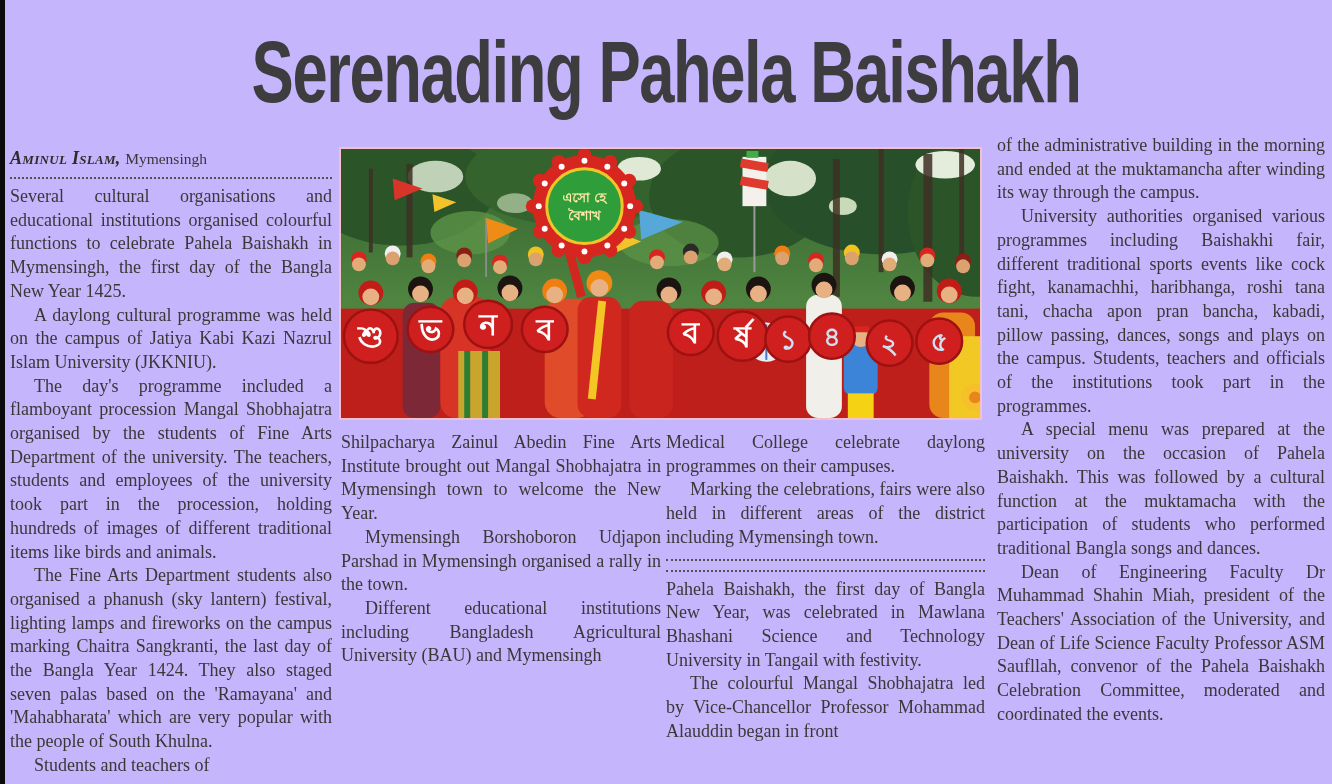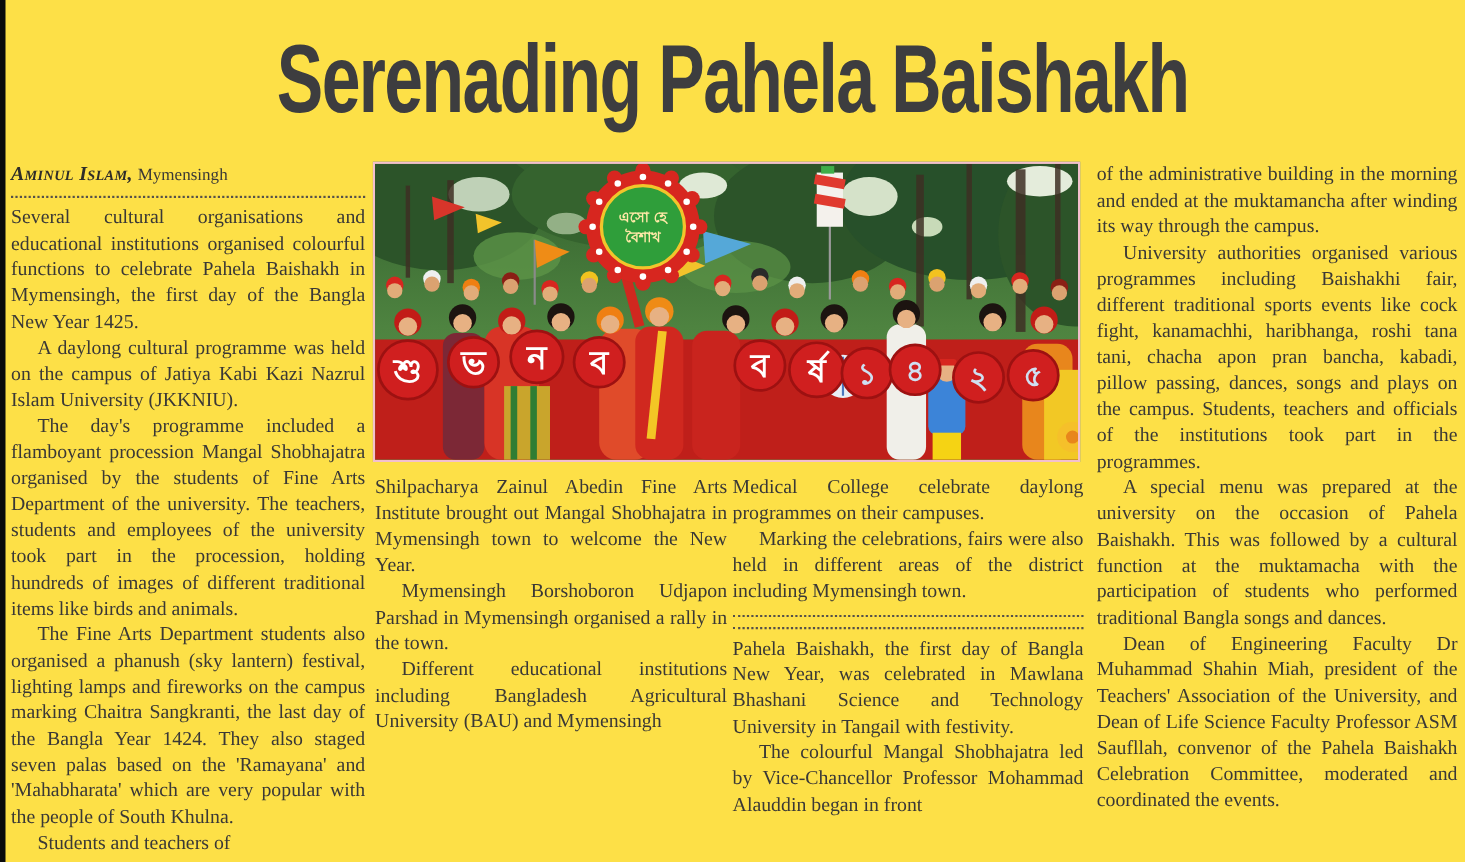--- a/index.html
+++ b/index.html
@@ -1,35 +1,35 @@
 <!DOCTYPE html>
 <html><head>
 <meta charset="utf-8">
 <style>
   html,body{margin:0;padding:0;background:#e8e8e8;}
   .page{
     position:relative;width:1332px;height:784px;margin:0 auto;
-    background:#fde047;overflow:hidden;
+    background:#c4b5fd;overflow:hidden;
     font-family:"Liberation Serif",serif;color:#3a3836;
   }
   .fold{position:absolute;left:0;top:0;width:5px;height:784px;background:#0b0b0b;}
   .headline{
     position:absolute;top:26px;left:0;width:1332px;margin:0;
     text-align:center;font-family:"Liberation Sans",sans-serif;
     font-weight:700;font-size:88px;line-height:1.05;color:#3d3d3f;
     letter-spacing:-2px;transform:scaleX(.72);transform-origin:50% 50%;
     white-space:nowrap;
   }
   .col{position:absolute;font-size:18px;line-height:23.7px;text-align:justify;}
   .col p{margin:0;}
   .col p.indent{text-indent:24px;}
   .col1{left:10px;top:147px;width:322px;}
   .col2{left:341px;top:431px;width:320px;}
   .col3{left:666px;top:431px;width:319px;}
-  .col4{left:997px;top:147px;width:328px;}
+  .col4{left:997px;top:134px;width:328px;}
   .byline{line-height:22px;white-space:nowrap;}
   .byline .nm{font-variant:small-caps;font-weight:700;font-size:18px;letter-spacing:.3px;color:#2e2c29;font-style:italic;}
   .byline .loc{font-size:15.5px;color:#3a3836;}
   .dotted{height:0;border-bottom:2.5px dotted #55504a;margin:7px 0 6px;}
   .col3 .dotted{margin:9px 0 6px;}
   .photo{
     position:absolute;left:339px;top:147px;width:643px;height:273px;margin:0;
     border:2px solid #f3c0cd;box-sizing:border-box;background:#4e8340;
   }
   .photo svg{display:block;width:100%;height:100%;}

